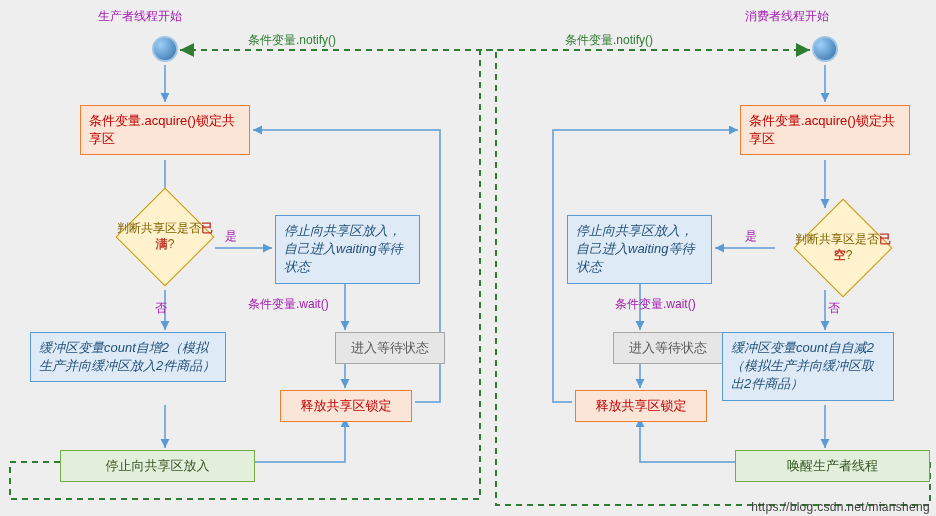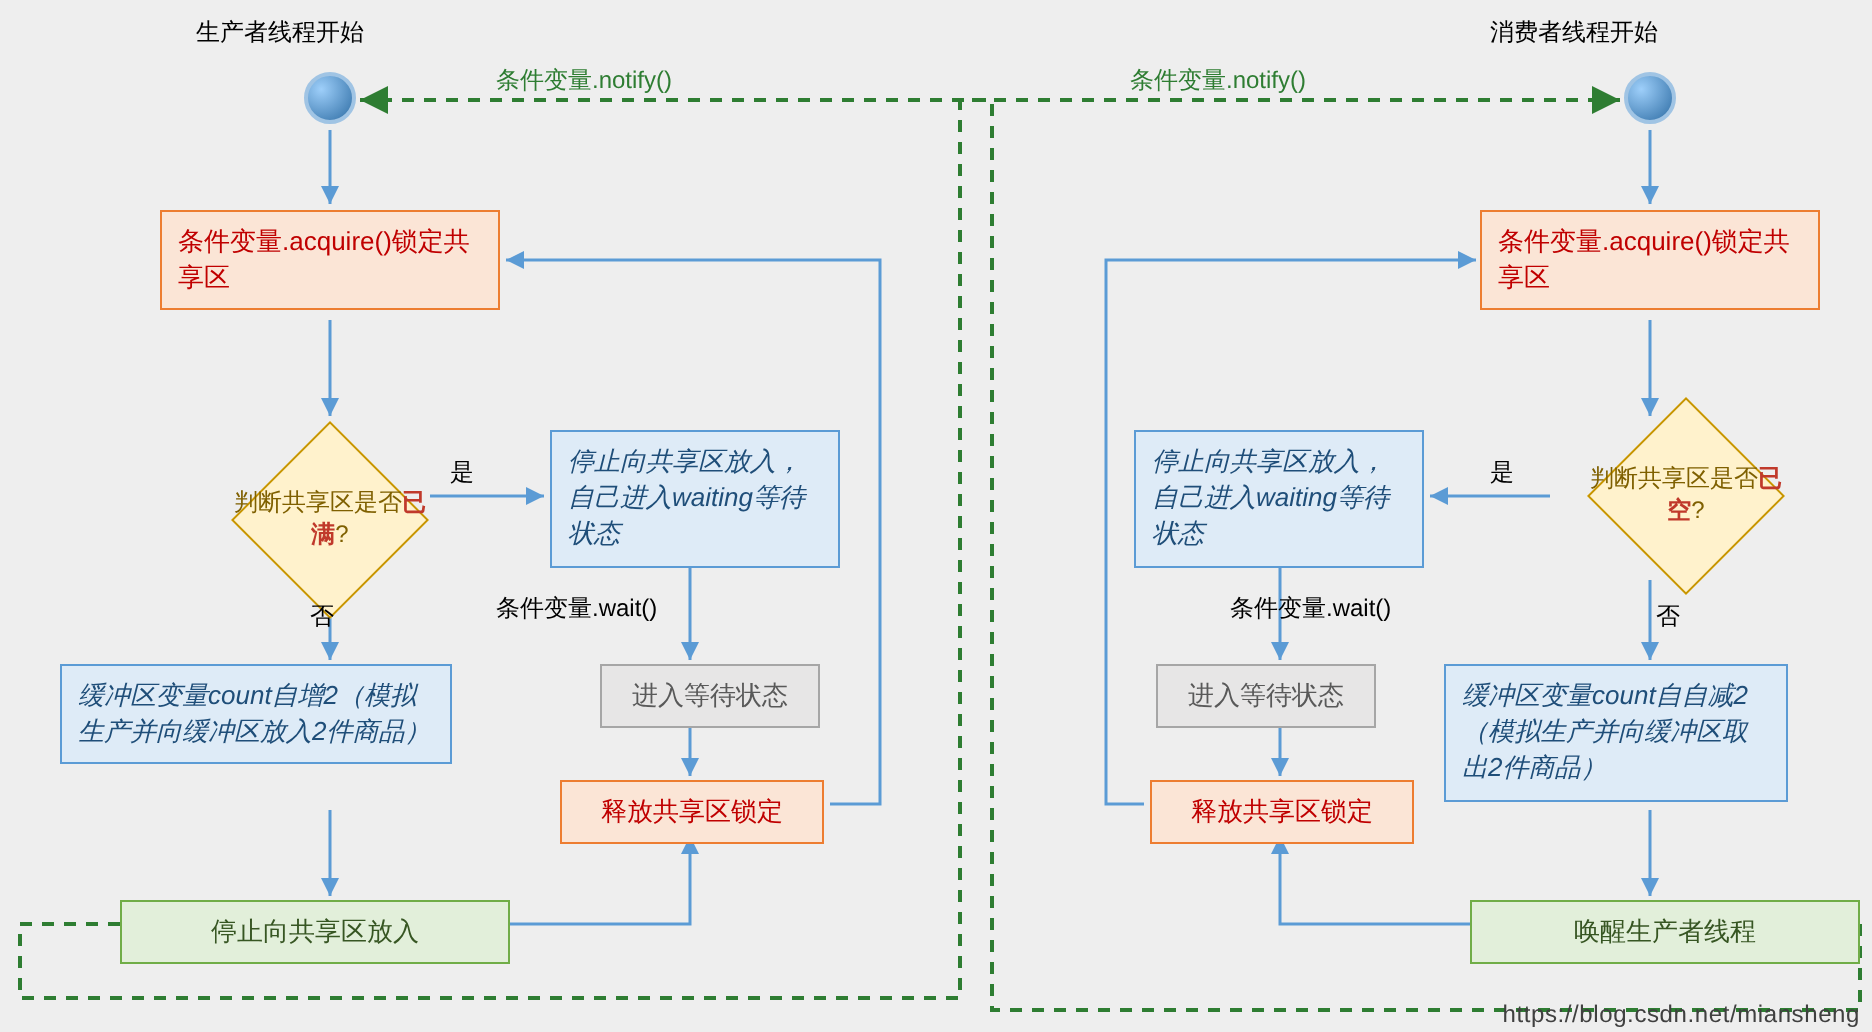--- a/index.html
+++ b/index.html
@@ -31,20 +31,21 @@
   .node-blue {
     background: #deebf7;
     border-color: #5b9bd5;
     color: #1f4e79;
     font-style: italic;
   }
   .node-gray {
     background: #e7e6e6;
     border-color: #a6a6a6;
     color: #595959;
+    margin-left: 35px;
   }
   .node-green {
     background: #e2efda;
     border-color: #70ad47;
     color: #375623;
   }
   .diamond {
     position: absolute;
     width: 100px;
     height: 80px;
@@ -76,21 +77,21 @@
   .start-circle {
     position: absolute;
     width: 26px;
     height: 26px;
     border-radius: 50%;
     background: radial-gradient(circle at 30% 30%, #9ecffa, #2e6da4);
     border: 2px solid #a0c4e4;
   }
   .label {
     position: absolute;
-    color: #000000;
+    color: #a21caf;
     font-size: 12px;
     background: transparent;
     white-space: nowrap;
   }
   .label.green { color: #2e7d32; }
   .watermark {
     position: absolute;
     right: 6px;
     bottom: 2px;
     font-size: 12px;
@@ -153,21 +154,21 @@
   <div class="label" style="left:745px; top:8px;">消费者线程开始</div>
 
   <div class="start-circle" style="left:152px; top:36px;"></div>
   <div class="start-circle" style="left:812px; top:36px;"></div>
 
   <div class="label green" style="left:248px; top:32px;">条件变量.notify()</div>
   <div class="label green" style="left:565px; top:32px;">条件变量.notify()</div>
 
   <div class="node node-orange" style="left:80px; top:105px; width:170px;">条件变量.acquire()锁定共享区</div>
 
-  <div class="diamond" style="left:115px; top:220px;">
+  <div class="diamond" style="left:115px; top:197px;">
     <div class="diamond-bg"></div>
     <div class="diamond-text">
         <span><span>判断共享区是否</span><b>已满</b><span>?</span></span>
       </div>
   </div>
 
   <div class="label" style="left:225px; top:228px;">是</div>
   <div class="label" style="left:155px; top:300px;">否</div>
 
   <div class="node node-blue" style="left:275px; top:215px; width:145px;">停止向共享区放入，自己进入waiting等待状态</div>

